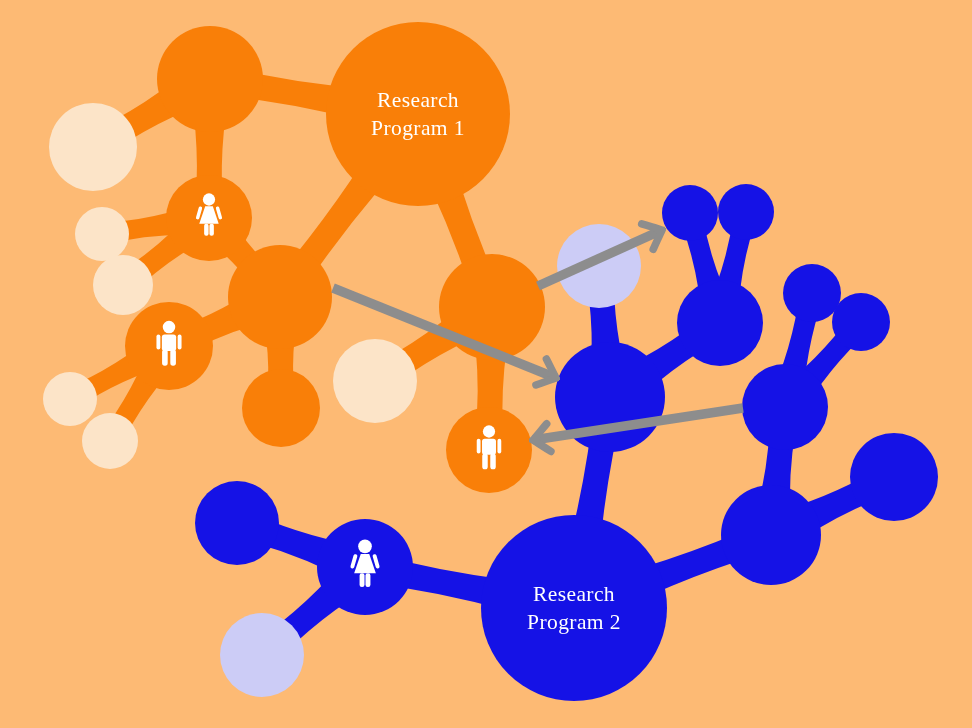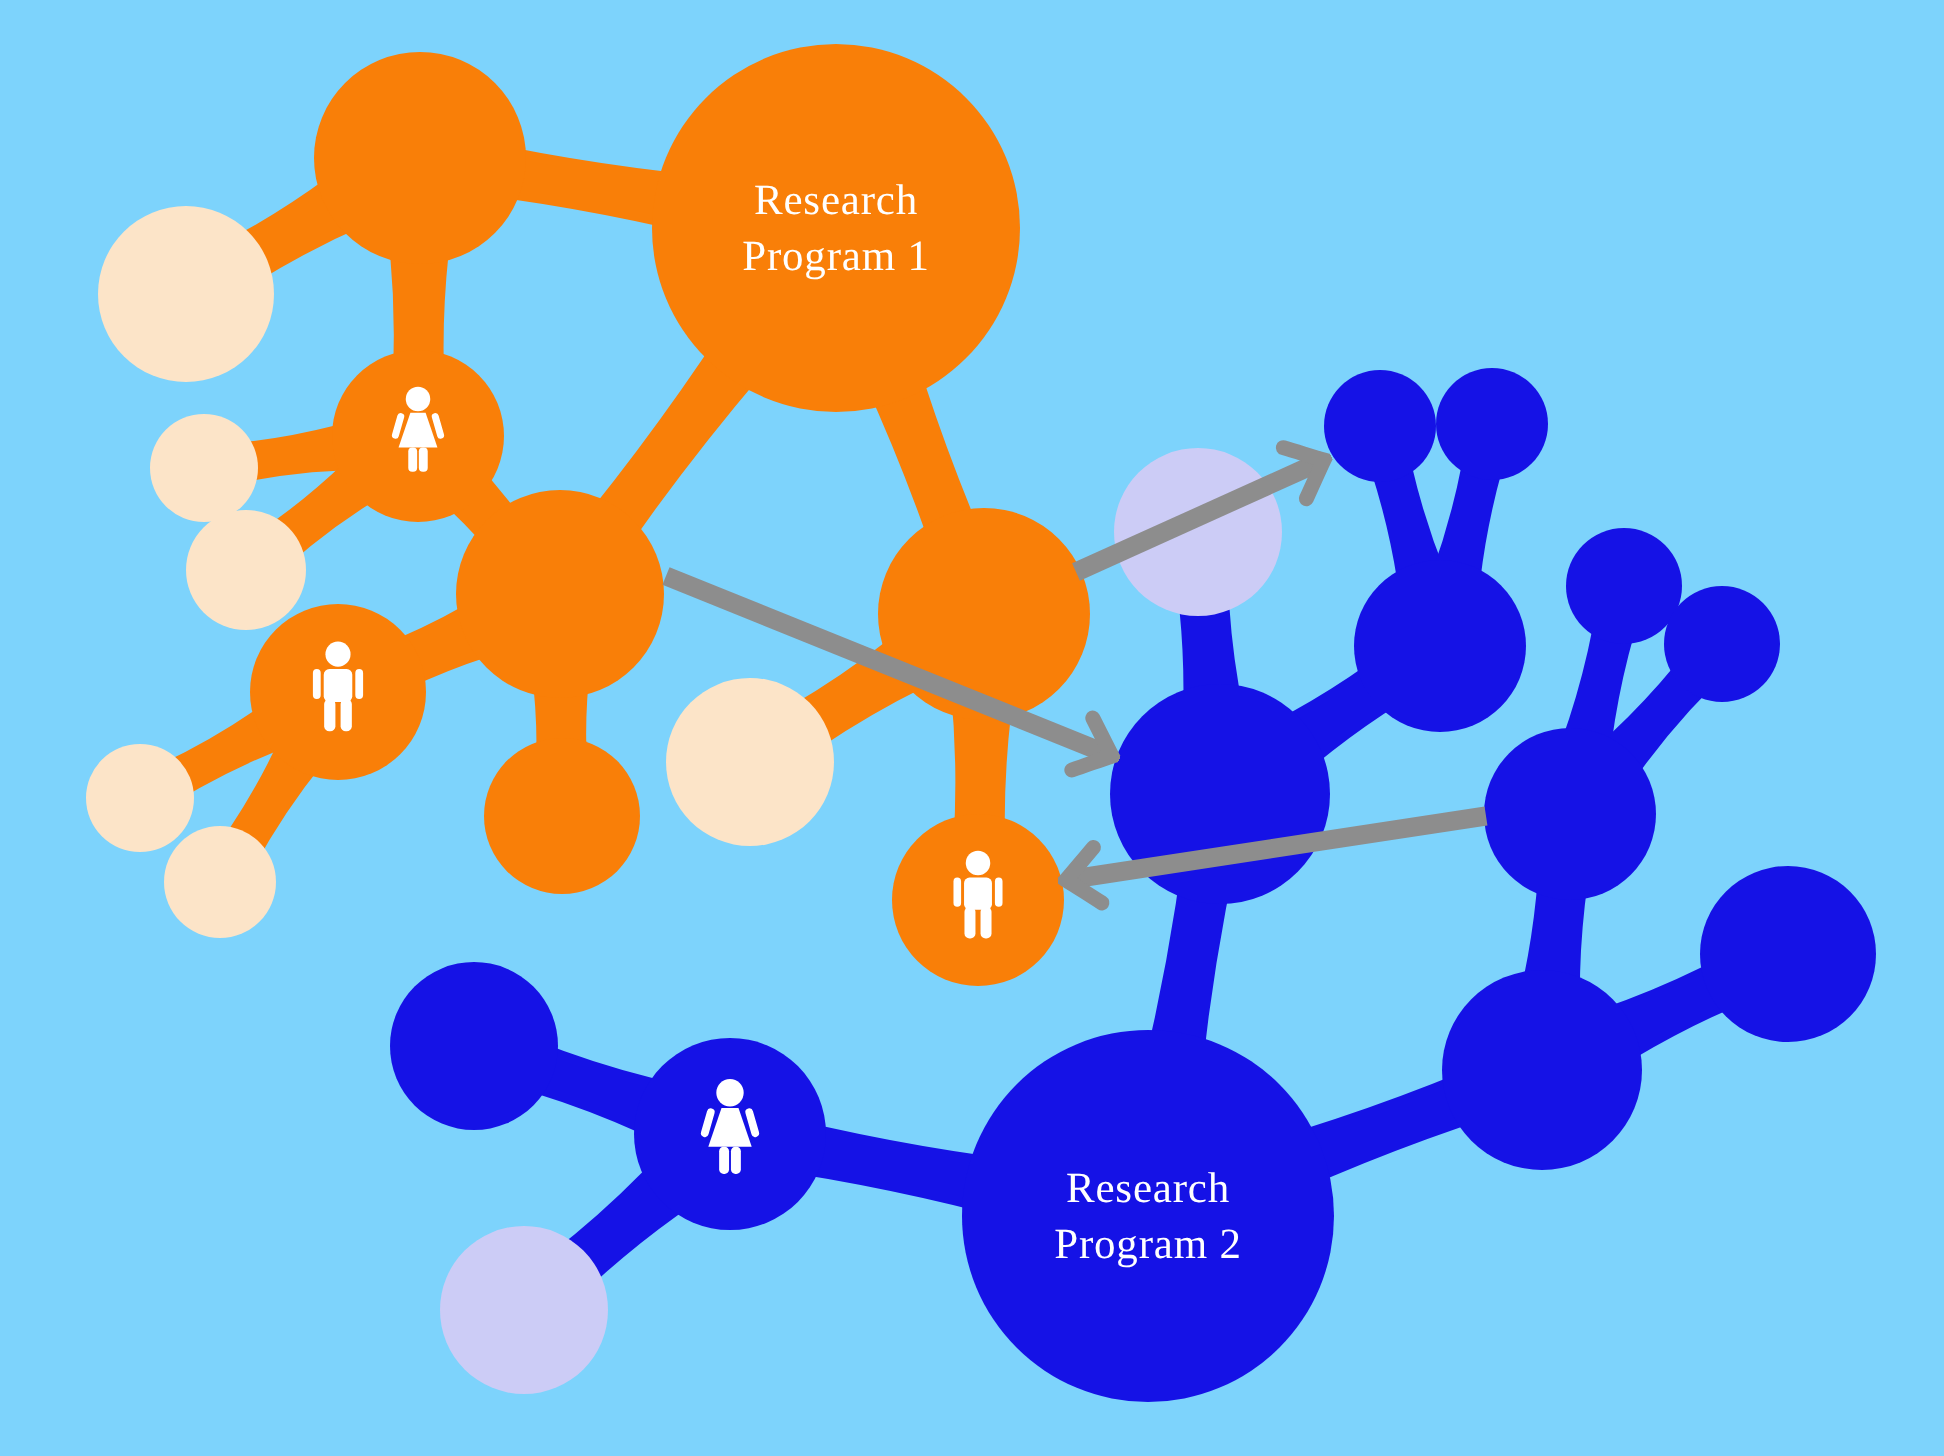--- a/index.html
+++ b/index.html
@@ -1,17 +1,17 @@
 <!DOCTYPE html>
 <html><head>
 <meta charset="utf-8">
 <style>
   html,body { margin:0; padding:0; background:#ffffff; }
   .stage {
-    position:relative; width:972px; height:728px; background:#7dd3fc;
+    position:relative; width:972px; height:728px; background:#fdba74;
     overflow:hidden; font-family:"Liberation Serif","DejaVu Serif",serif;
   }
   svg text {
     font-family:"Liberation Serif","DejaVu Serif",serif;
     font-size:21.5px; letter-spacing:0.4px;
   }
 </style>
 </head>
 <body>
 

